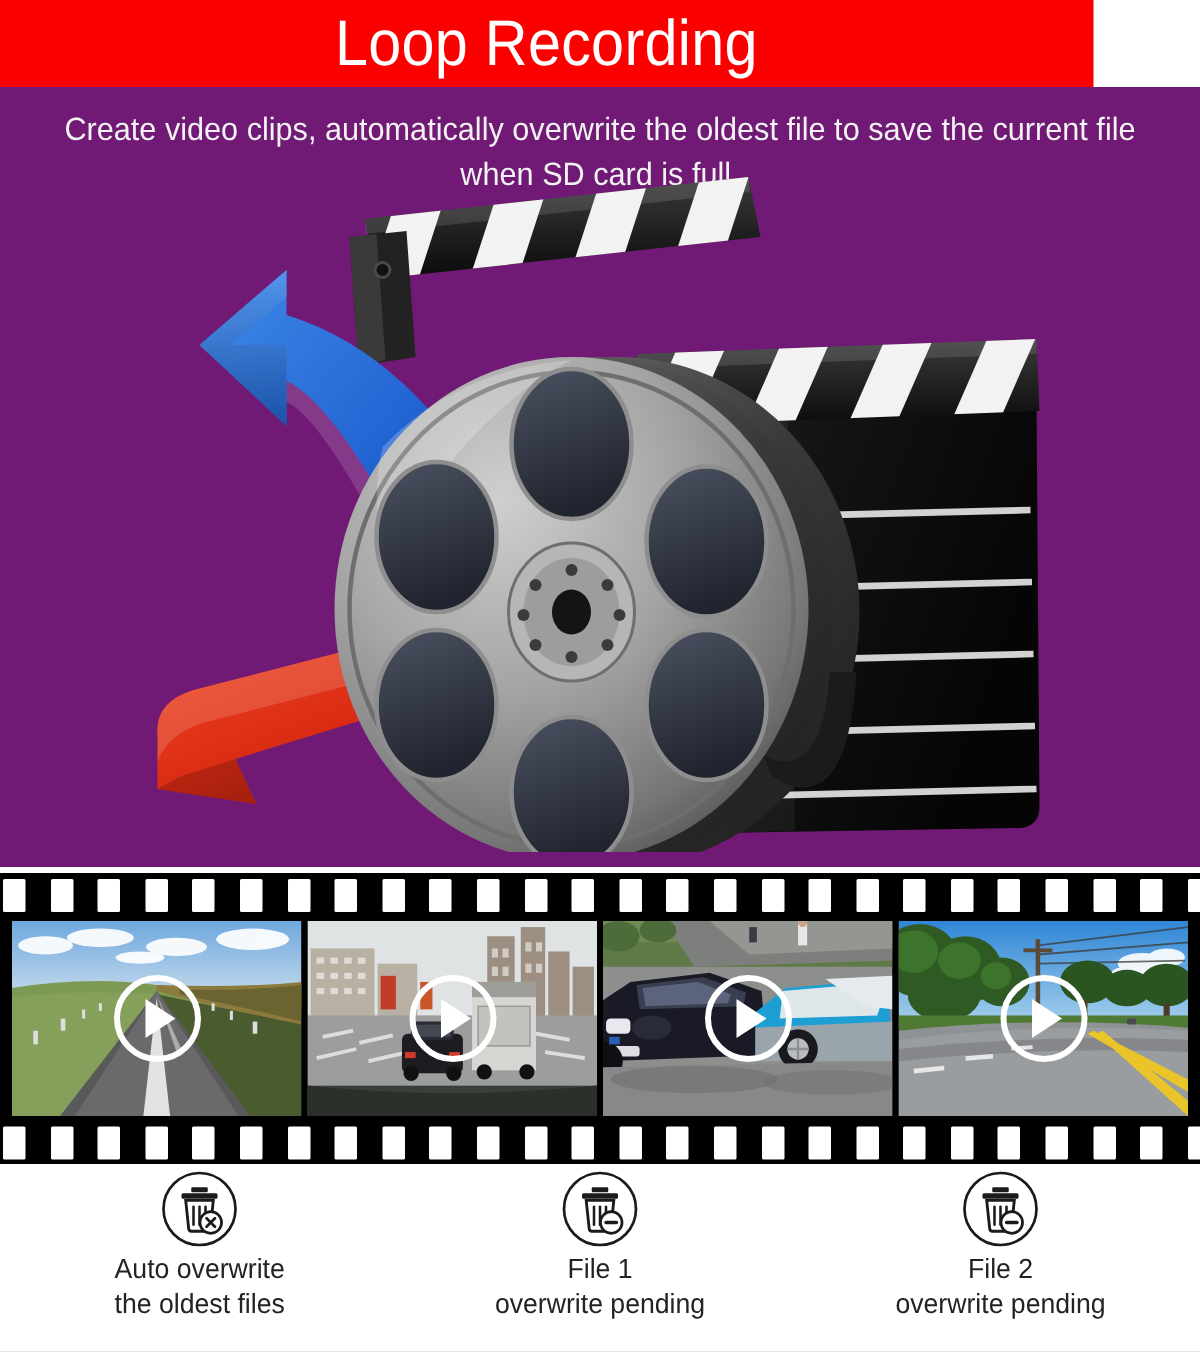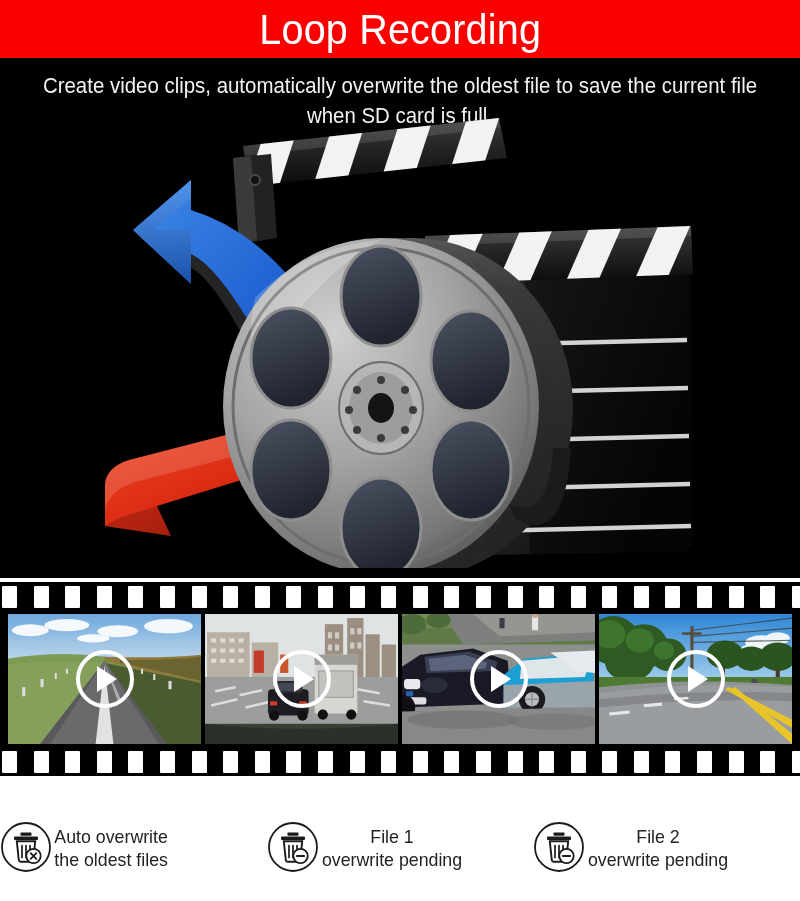--- a/index.html
+++ b/index.html
@@ -7,38 +7,38 @@
   html, body {
     width:800px; height:901px;
     background:#ffffff;
     font-family:"Liberation Sans", sans-serif;
     overflow:hidden;
   }
   .page { position:relative; width:800px; height:901px; background:#ffffff; }
 
   
   .banner {
-    position:absolute; left:0; top:0; width:800px; height:58px;
+    position:absolute; left:0; top:0; width:729px; height:58px;
     background:#fc0000;
     display:flex; align-items:center; justify-content:center;
   }
   .banner-title {
     color:#ffffff;
     font-size:43px;
     font-weight:400;
     letter-spacing:0.2px;
     line-height:1;
     transform:scaleX(0.92);
     white-space:nowrap;
   }
 
   
   .hero {
     position:absolute; left:0; top:58px; width:800px; height:520px;
-    background:#000000; overflow:hidden;
+    background:#701a75; overflow:hidden;
   }
   .subtitle {
     position:absolute; left:0; top:13px; width:800px;
     text-align:center; color:#f2f2f2;
     font-size:21.5px; line-height:30px; font-weight:400;
     transform:scaleX(0.95);
   }
 
   
   .stage { position:absolute; left:95px; top:60px; width:610px; height:450px; }
@@ -83,22 +83,22 @@
     border-top:13px solid transparent;
     border-bottom:13px solid transparent;
   }
 
   
   .features {
     position:absolute; left:0; top:776px; width:800px; height:125px;
     background:#ffffff; display:flex;
   }
   .feature {
-    flex:1 1 0; display:flex; flex-direction:row;
-    align-items:center; padding-top:16px;
+    flex:1 1 0; display:flex; flex-direction:column;
+    align-items:center; padding-top:4px;
   }
   .feature-icon { width:52px; height:52px; display:block; }
   .feature-label {
     margin-top:2px; text-align:center; color:#232323;
     font-size:18.5px; line-height:23px; font-weight:400;
     transform:scaleX(0.96); white-space:pre-line;
   }
 </style>
 </head>
 <body>

